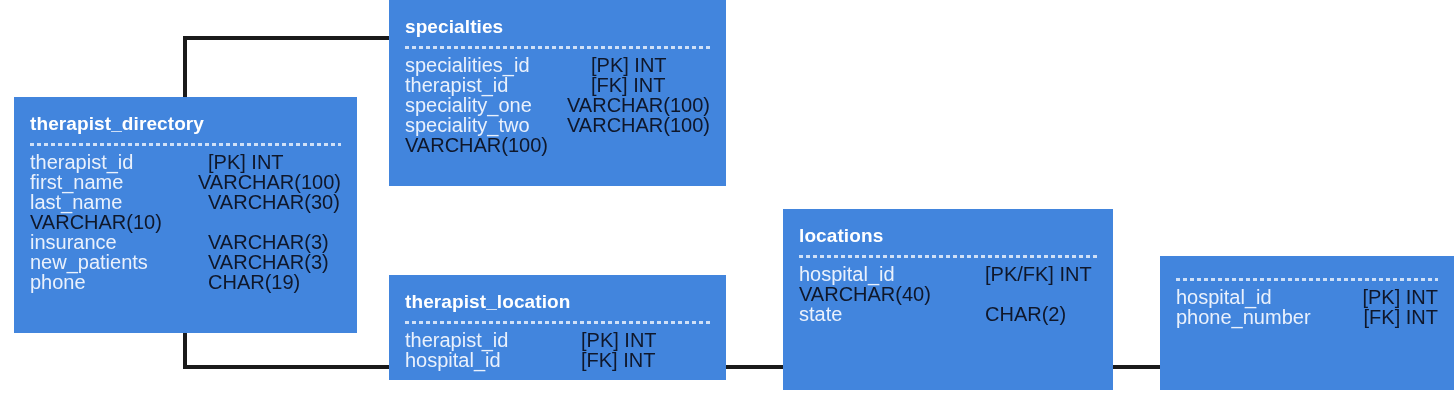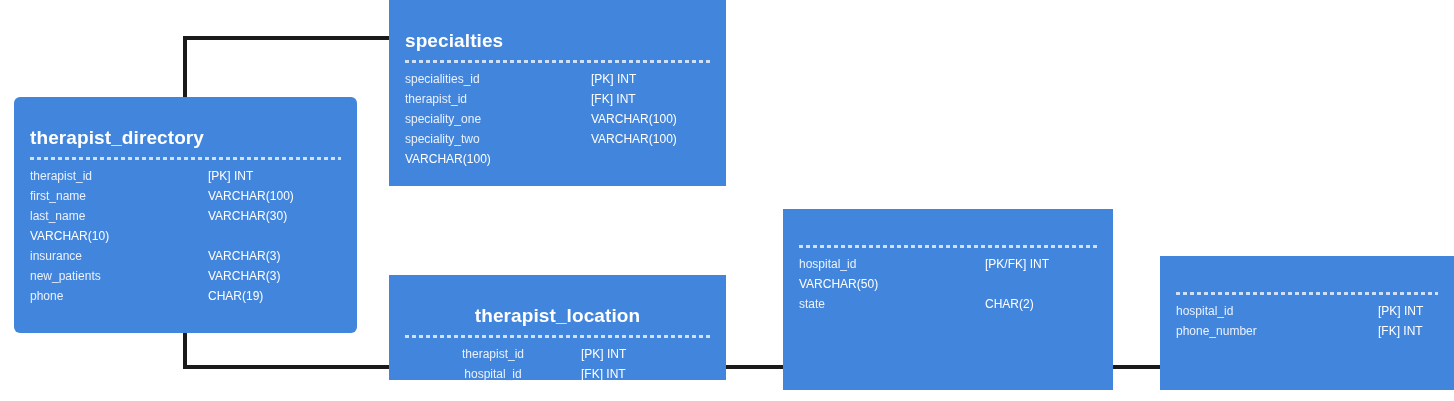--- a/index.html
+++ b/index.html
@@ -26,21 +26,21 @@
   }
   .line.h { height: 4px; }
   .line.v { width: 4px; }
 
   
   .entity {
     position: absolute;
     background: #4285dd;
     box-sizing: border-box;
     z-index: 2;
-    padding: 29px 16px 12px 16px;
+    padding: 15px 16px 12px 16px;
     color: #ffffff;
   }
   .entity-title {
     font-size: 19px;
     font-weight: bold;
     line-height: 24px;
     letter-spacing: 0.1px;
     color: #ffffff;
     white-space: nowrap;
   }
@@ -54,40 +54,40 @@
       rgba(0,0,0,0) 4px, rgba(0,0,0,0) 7px
     );
   }
   .fields {
     list-style: none;
     margin: 0;
     padding: 0;
   }
   .field {
     display: flex;
-    font-size: 12px;
+    font-size: 20px;
     line-height: 20px;
     color: #eef4fd;
     white-space: nowrap;
   }
   .field-name {
     color: #eaf1fc;
   }
   .field-type {
-    color: #ffffff;
+    color: #0f172a;
   }
 
   
   #ent-specialties      { left: 389px; top: 0px;   width: 337px; height: 186px; }
   #ent-specialties .field-name { width: 186px; }
 
-  #ent-therapist-directory { left: 14px;  top: 97px; width: 343px; height: 236px; border-radius: 6px; }
+  #ent-therapist-directory { left: 14px;  top: 97px; width: 343px; height: 236px; }
   #ent-therapist-directory .field-name { width: 178px; }
 
-  #ent-therapist-location  { left: 389px; top: 275px; width: 337px; height: 105px; text-align: center; }
+  #ent-therapist-location  { left: 389px; top: 275px; width: 337px; height: 105px; }
   #ent-therapist-location .field-name { width: 176px; }
 
   #ent-locations        { left: 783px; top: 209px; width: 330px; height: 181px; }
   #ent-locations .field-name { width: 186px; }
 
   #ent-phone-numbers    { left: 1160px; top: 256px; width: 294px; height: 134px; }
   #ent-phone-numbers .field-name { width: 202px; }
 </style>
 </head>
 <body>
@@ -173,28 +173,29 @@
         <span class="field-type">[PK] INT</span>
       </li>
       <li class="field">
         <span class="field-name">hospital_id</span>
         <span class="field-type">[FK] INT</span>
       </li>
     </ul>
   </div>
 
   <div class="entity" id="ent-locations">
+    <div class="entity-title">locations</div>
     <div class="entity-sep"></div>
     <ul class="fields">
       <li class="field">
         <span class="field-name">hospital_id</span>
         <span class="field-type">[PK/FK] INT</span>
       </li>
       <li class="field">
-        <span class="field-type">VARCHAR(50)</span>
+        <span class="field-type">VARCHAR(40)</span>
       </li>
       <li class="field">
         <span class="field-name">state</span>
         <span class="field-type">CHAR(2)</span>
       </li>
     </ul>
   </div>
 
   <div class="entity" id="ent-phone-numbers">
     <div class="entity-sep"></div>

